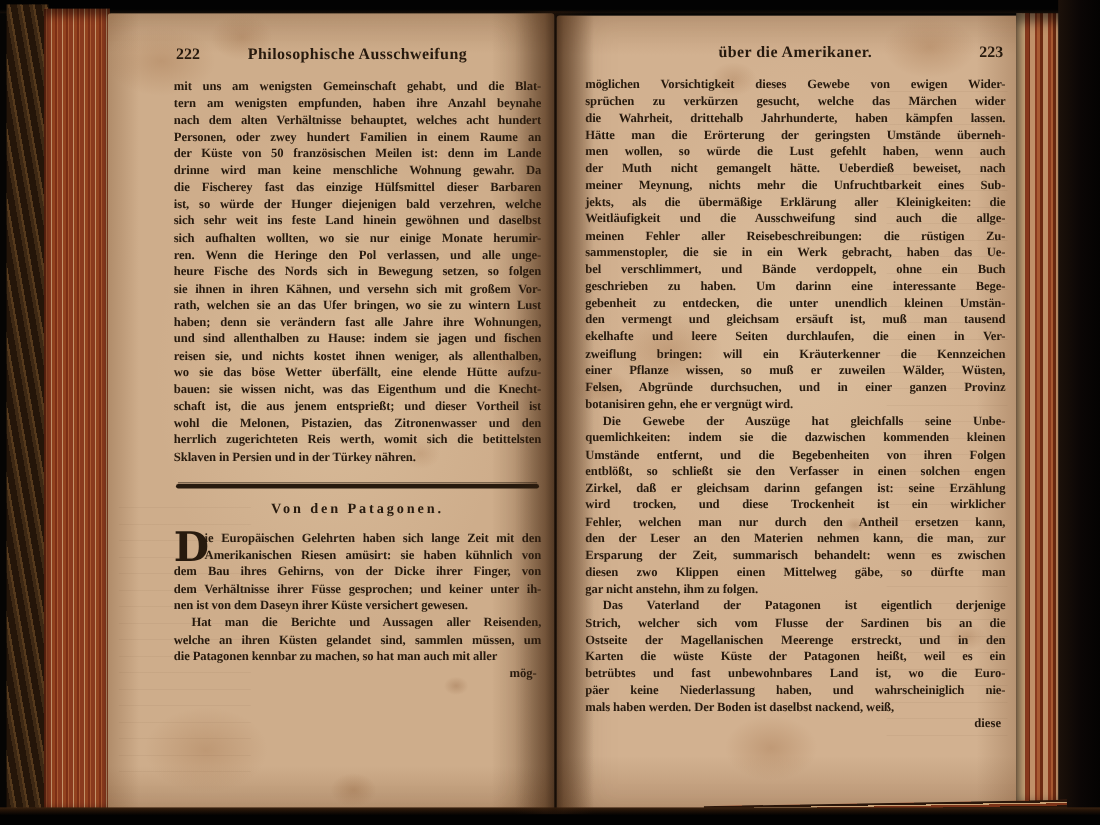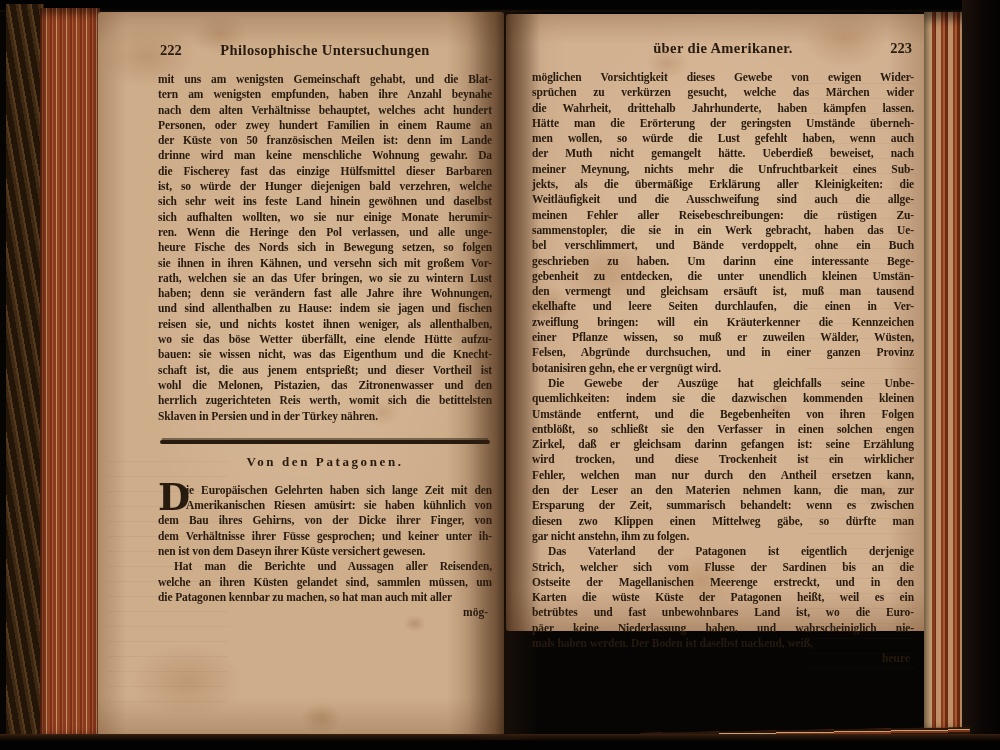--- a/index.html
+++ b/index.html
@@ -33,21 +33,21 @@
       radial-gradient(ellipse 40px 30px at 30% 3%, rgba(140,90,50,.25), transparent 70%),
       radial-gradient(ellipse 55px 40px at 88% 42%, rgba(150,99,58,.22), transparent 70%),
       radial-gradient(ellipse 26px 20px at 70% 55%, rgba(140,88,48,.18), transparent 70%),
       radial-gradient(ellipse 80px 55px at 22% 92%, rgba(150,99,58,.28), transparent 70%),
       radial-gradient(ellipse 30px 22px at 55% 97%, rgba(140,90,50,.30), transparent 70%),
       radial-gradient(ellipse 16px 12px at 78% 84%, rgba(120,70,35,.25), transparent 70%),
       radial-gradient(ellipse 200px 300px at 50% 45%, rgba(236,214,180,.35), transparent 80%),
       linear-gradient(90deg, rgba(120,78,44,.35) 0%, rgba(120,78,44,0) 7%, rgba(120,78,44,0) 86%, rgba(94,58,28,.45) 100%),
       linear-gradient(180deg, rgba(120,78,44,.25) 0%, rgba(120,78,44,0) 5%, rgba(120,78,44,0) 94%, rgba(120,78,44,.3) 100%);
     box-shadow:inset -30px 0 40px -22px rgba(70,40,18,.55);}
-  .page-right{left:506px;top:14px;width:424px;height:617px;
+  .page-right{left:506px;top:14px;width:424px;height:724px;
     background-color:#d2b190;
     background-image:
       radial-gradient(ellipse 60px 40px at 80% 4%, rgba(150,99,58,.30), transparent 70%),
       radial-gradient(ellipse 30px 22px at 38% 8%, rgba(140,88,48,.22), transparent 70%),
       radial-gradient(ellipse 70px 50px at 24% 42%, rgba(146,94,52,.28), transparent 70%),
       radial-gradient(ellipse 36px 26px at 10% 47%, rgba(146,94,52,.25), transparent 70%),
       radial-gradient(ellipse 60px 42px at 46% 92%, rgba(150,99,58,.30), transparent 70%),
       radial-gradient(ellipse 24px 18px at 88% 78%, rgba(130,80,42,.22), transparent 70%),
       radial-gradient(ellipse 14px 10px at 64% 64%, rgba(120,70,35,.22), transparent 70%),
       radial-gradient(ellipse 220px 320px at 52% 40%, rgba(238,218,186,.32), transparent 80%),
@@ -87,21 +87,21 @@
 
   <div class="strip-top"></div>
   <div class="cover-left"></div>
   <div class="edges-left"></div>
 
   <div class="page page-left">
     <div class="bleed bleed-left"></div>
     <div class="content lp-content">
       <div class="pg-head">
         <span class="num-l">222</span>
-        <div class="ttl">Philosophische Untersuchungen</div>
+        <div class="ttl">Philosophische Ausschweifung</div>
       </div>
 
       <div class="para">
           <div class="tline just">mit uns am wenigsten Gemeinschaft gehabt, und die Blat-</div>
           <div class="tline just">tern am wenigsten empfunden, haben ihre Anzahl beynahe</div>
           <div class="tline just">nach dem alten Verhältnisse behauptet, welches acht hundert</div>
           <div class="tline just">Personen, oder zwey hundert Familien in einem Raume an</div>
           <div class="tline just">der Küste von 50 französischen Meilen ist: denn im Lande</div>
           <div class="tline just">drinne wird man keine menschliche Wohnung gewahr.  Da</div>
           <div class="tline just">die Fischerey fast das einzige Hülfsmittel dieser Barbaren</div>
@@ -198,21 +198,21 @@
       <div class="para indent">
           <div class="tline just">Das Vaterland der Patagonen ist eigentlich derjenige</div>
           <div class="tline just">Strich, welcher sich vom Flusse der Sardinen bis an die</div>
           <div class="tline just">Ostseite der Magellanischen Meerenge erstreckt, und in den</div>
           <div class="tline just">Karten die wüste Küste der Patagonen heißt, weil es ein</div>
           <div class="tline just">betrübtes und fast unbewohnbares Land ist, wo die Euro-</div>
           <div class="tline just">päer keine Niederlassung haben, und wahrscheiniglich nie-</div>
           <div class="tline">mals haben werden.  Der Boden ist daselbst nackend, weiß,</div>
         </div>
 
-      <div class="catchword">heure</div>
+      <div class="catchword">diese</div>
     </div>
   </div>
 
   <div class="edges-right"></div>
   <div class="cover-right"></div>
   <div class="bottom-pages"></div>
   <div class="strip-bottom"></div>
 </div>
 
 </body></html>

